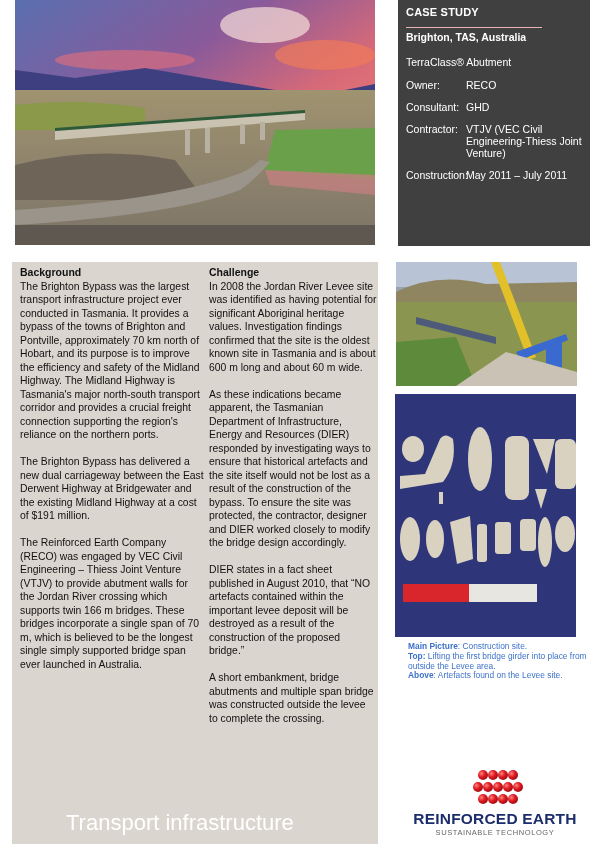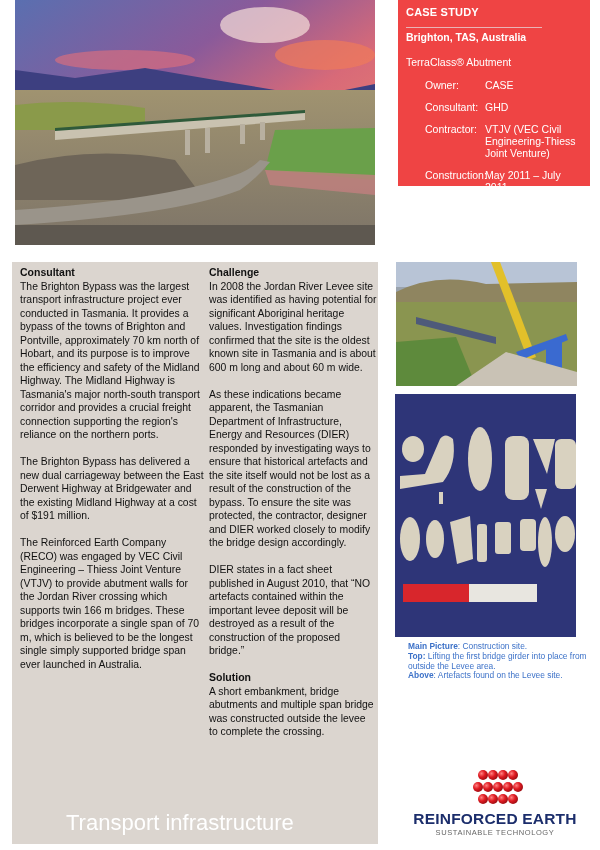--- a/index.html
+++ b/index.html
@@ -4,27 +4,27 @@
 <style>
   * { box-sizing: border-box; margin: 0; padding: 0; }
   html, body { width: 600px; height: 850px; background: #ffffff; overflow: hidden; }
   body { position: relative; font-family: "Liberation Sans", sans-serif; color: #1a1a1a; }
 
   
   .main-photo { position: absolute; left: 15px; top: 0; width: 360px; height: 245px; overflow: hidden; }
   .main-photo svg { display: block; width: 100%; height: 100%; }
 
   
-  .red-panel { position: absolute; left: 398px; top: 0; width: 192px; height: 186px; background: #ef4444; color: #fff; padding: 6px 8px 0 8px; }
+  .red-panel { position: absolute; left: 398px; top: 0; width: 192px; height: 246px; background: #404040; color: #fff; padding: 6px 8px 0 8px; }
   .red-panel .case-study { font-weight: bold; font-size: 11px; letter-spacing: 0.2px; }
   .red-panel .rule { height: 1px; background: #e9b3b6; margin: 9px 40px 2px 0; }
   .red-panel .title { font-size: 19px; line-height: 17px; margin-top: 3px; }
   .red-panel .location { font-weight: bold; font-size: 10.5px; margin-top: 2px; }
   .red-panel .product { font-size: 10.5px; margin-top: 13px; }
-  .red-panel .facts { margin-top: 11px; font-size: 10.5px; margin-left: 19px; }
+  .red-panel .facts { margin-top: 11px; font-size: 10.5px; }
   .fact-row { display: flex; margin-bottom: 10px; line-height: 12px; }
   .fact-label { width: 60px; flex: none; }
   .fact-value { flex: 1; }
 
   
   .grey-panel { position: absolute; left: 12px; top: 262px; width: 366px; height: 582px; background: #dbd5cf; }
   .col { position: absolute; top: 4px; font-size: 10.4px; line-height: 13.5px; color: #111; }
   .col.left { left: 8px; width: 185px; }
   .col.right { left: 197px; width: 168px; }
   .col h3 { font-size: 10.5px; font-weight: bold; line-height: 13.5px; }
@@ -89,50 +89,49 @@
 <div class="red-panel">
   <div class="case-study">CASE STUDY</div>
   <div class="rule"></div>
   <div class="title">
   </div>
   <div class="location">Brighton, TAS, Australia</div>
   <div class="product">TerraClass® Abutment</div>
   <div class="facts">
     <div class="fact-row">
       <span class="fact-label">Owner:</span>
-      <span class="fact-value">CASE</span>
+      <span class="fact-value">RECO</span>
     </div>
     <div class="fact-row">
       <span class="fact-label">Consultant:</span>
       <span class="fact-value">GHD</span>
     </div>
     <div class="fact-row">
       <span class="fact-label">Contractor:</span>
       <span class="fact-value">VTJV (VEC Civil Engineering-Thiess Joint Venture)</span>
     </div>
     <div class="fact-row">
       <span class="fact-label">Construction:</span>
       <span class="fact-value">May 2011 – July 2011</span>
     </div>
   </div>
 </div>
 
 <div class="grey-panel">
   <div class="col left">
-    <h3>Consultant</h3>
+    <h3>Background</h3>
     <p>The Brighton Bypass was the largest transport infrastructure project ever conducted in Tasmania.   It provides a bypass of the towns of Brighton and Pontville, approximately 70 km north of Hobart, and its purpose is to improve the efficiency and safety of the Midland Highway.   The Midland Highway is Tasmania's major north-south transport corridor and provides a crucial freight connection supporting the region's reliance on the northern ports.</p>
     <p>The Brighton Bypass has delivered a new dual carriageway between the East Derwent Highway at Bridgewater and the existing Midland Highway at a cost of $191 million.</p>
     <p>The Reinforced Earth Company (RECO) was engaged by VEC Civil Engineering – Thiess Joint Venture (VTJV) to provide abutment walls for the Jordan River crossing which supports twin 166 m bridges. These bridges incorporate a single span of 70 m, which is believed to be the longest single simply supported bridge span ever launched in Australia.</p>
   </div>
   <div class="col right">
     <h3>Challenge</h3>
     <p>In 2008 the Jordan River Levee site was identified as having potential for significant Aboriginal heritage values.   Investigation findings confirmed that the site is the oldest known site in Tasmania and is about 600 m long and about 60 m wide.</p>
     <p>As these indications became apparent, the Tasmanian Department of Infrastructure, Energy and Resources (DIER) responded by investigating ways to ensure that historical artefacts and the site itself would not be lost as a result of the construction of the bypass.   To ensure the site was protected, the contractor, designer and DIER worked closely to modify the bridge design accordingly.</p>
     <p>DIER states in a fact sheet published in August 2010, that “NO artefacts contained within the important levee deposit will be destroyed as a result of the construction of the proposed bridge.”</p>
-    <h3>Solution</h3>
     <p>A short embankment, bridge abutments and multiple span bridge was constructed outside the levee to complete the crossing.</p>
   </div>
   <div class="footer-label">Transport infrastructure</div>
 </div>
 
 <div class="photo-top">
   <svg viewBox="0 0 181 124" preserveAspectRatio="none">
     <rect width="181" height="124" fill="#9aa3ad"></rect>
     <rect width="181" height="25" fill="#b8c4d6"></rect>
     <path d="M0 30 Q40 10 90 22 L181 20 L181 45 L0 45 Z" fill="#8f8560"></path>

